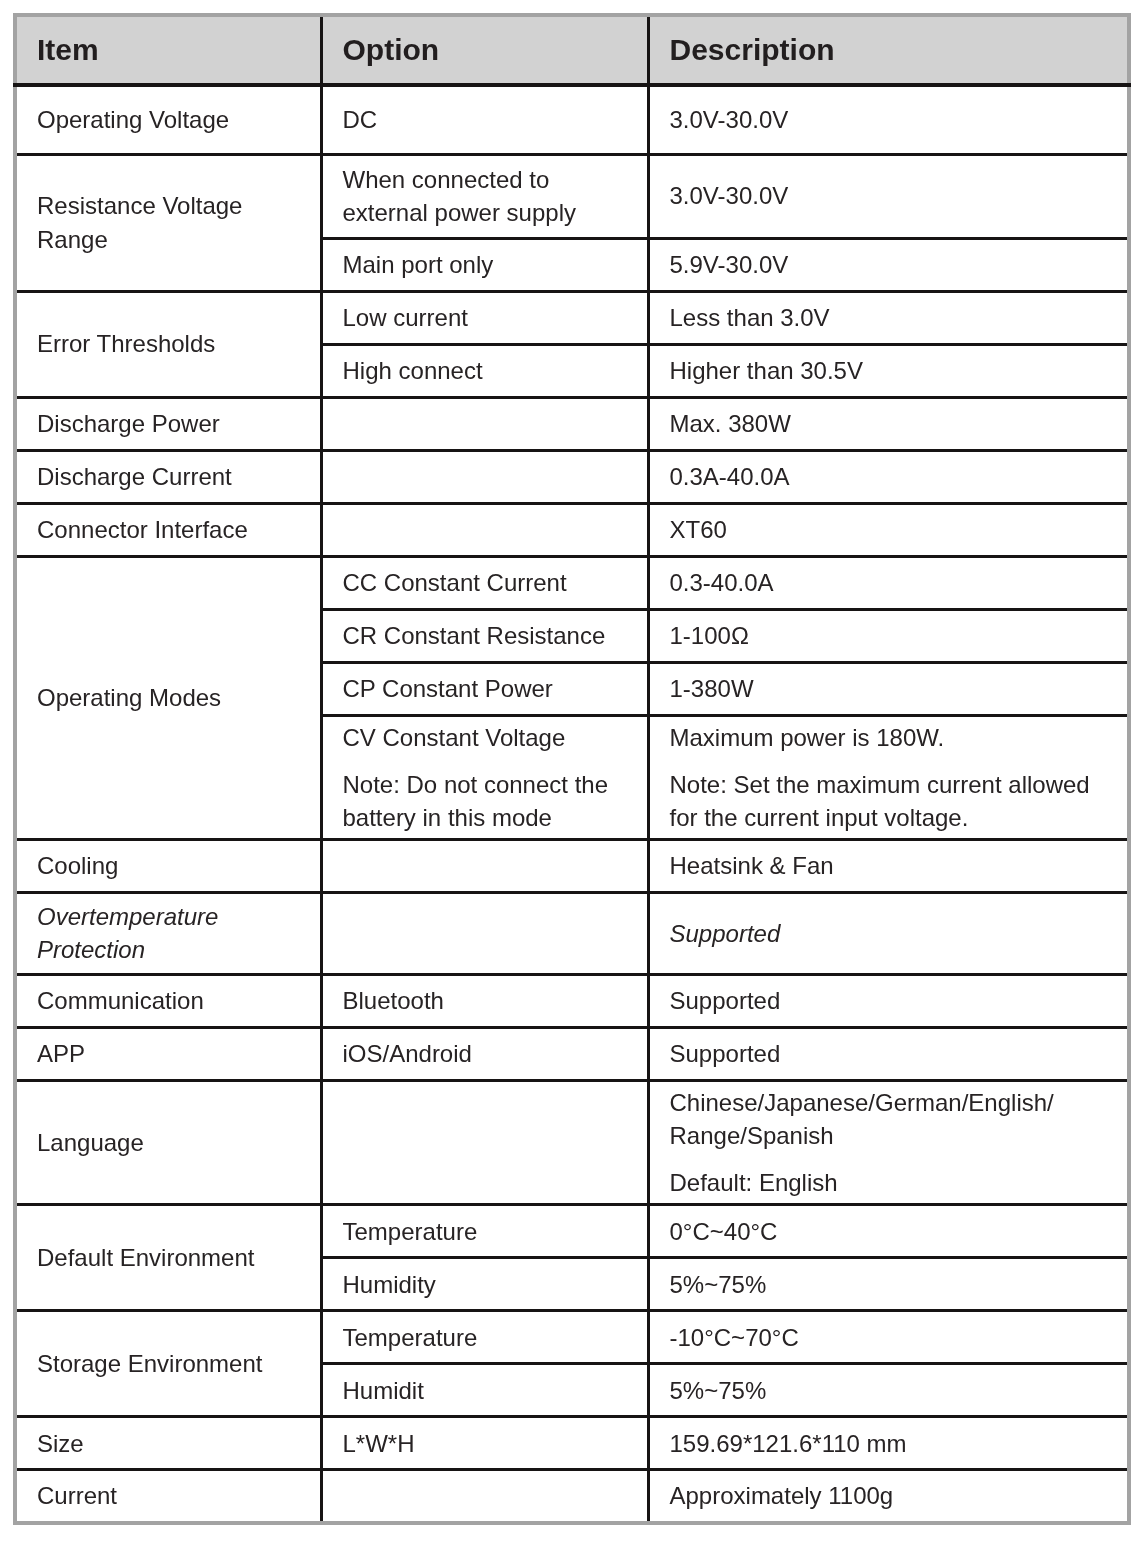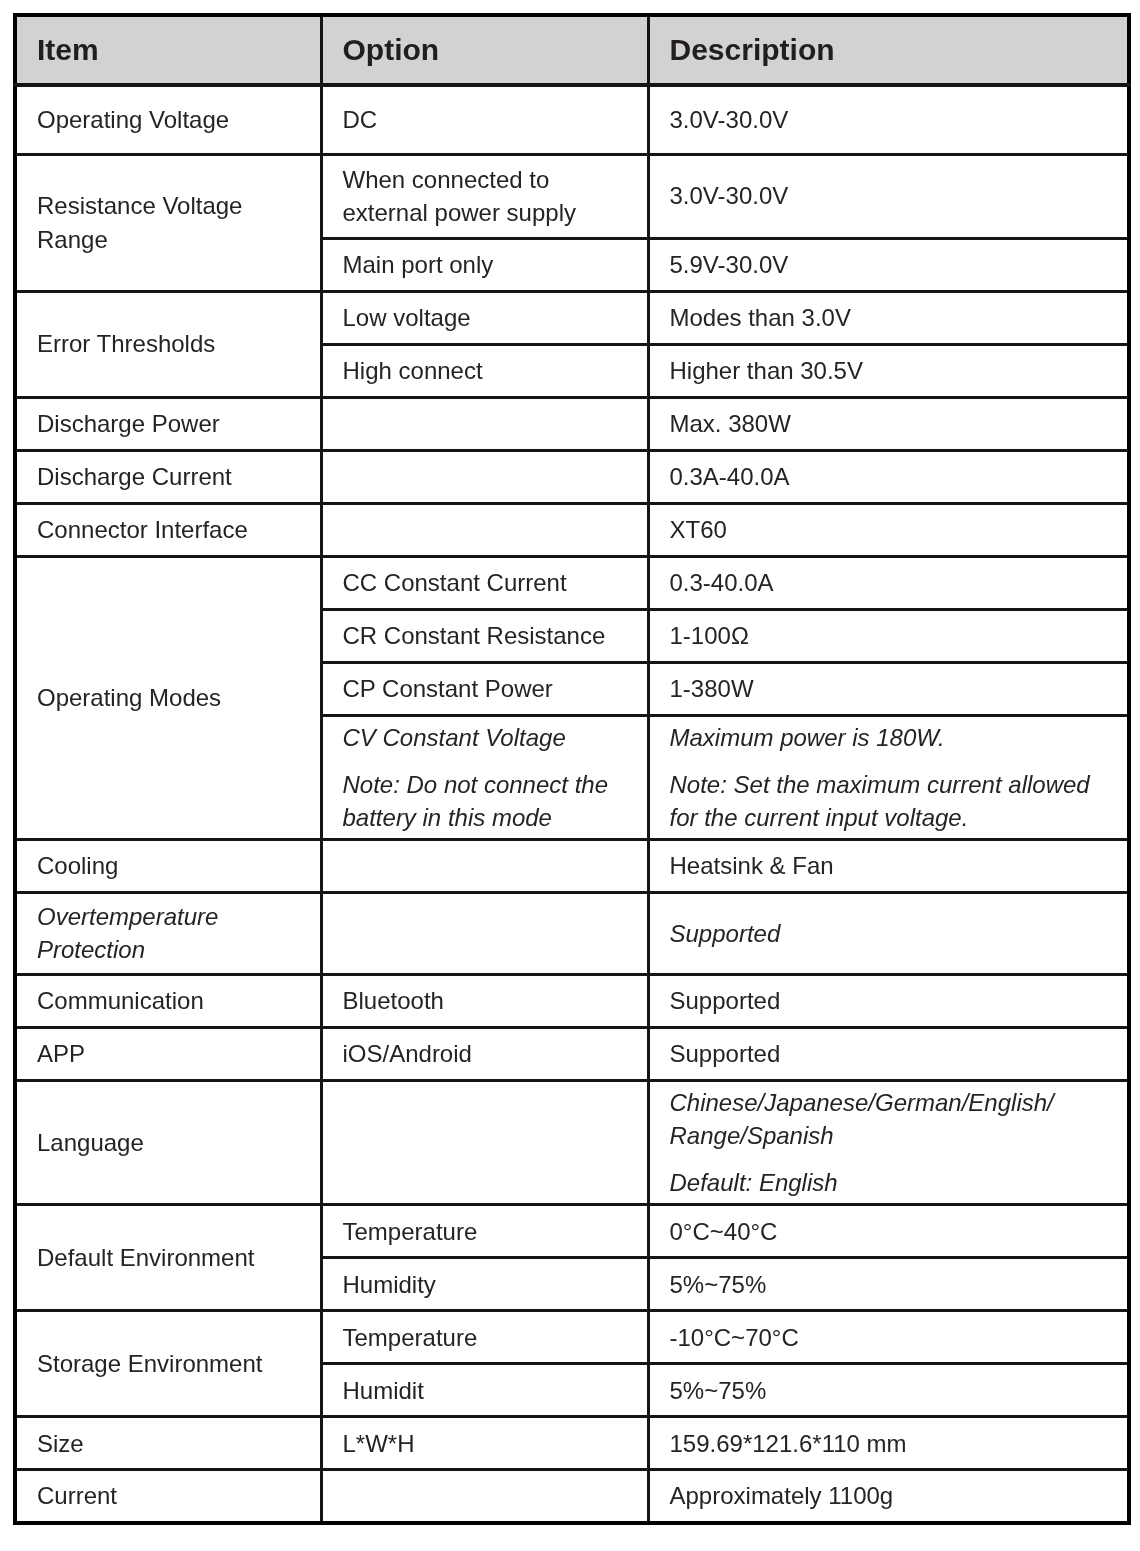--- a/index.html
+++ b/index.html
@@ -14,21 +14,21 @@
   .table-wrap {
     position: absolute;
     left: 13px;
     top: 13px;
     width: 1114px;
   }
   table.spec {
     border-collapse: collapse;
     table-layout: fixed;
     width: 1114px;
-    border: 4px solid #000000;
+    border: 4px solid #a3a3a3;
   }
   table.spec th,
   table.spec td {
     border: 3px solid #171414;
     padding: 4px 10px 4px 20px;
     vertical-align: middle;
     text-align: left;
     font-size: 24px;
     line-height: 1.38;
     overflow: hidden;
@@ -44,21 +44,21 @@
   col.c-option { width: 327px; }
   col.c-desc { width: 481px; }
 
   tr.h70  { height: 70px; }
   tr.h69  { height: 69px; }
   tr.h84  { height: 84px; }
   tr.h53  { height: 53px; }
   tr.h82  { height: 82px; font-style: italic; }
   tr.h123 { height: 123px; }
 
-  .para { margin: 0; font-style: italic; }
+  .para { margin: 0; }
   .para + .para { margin-top: 14px; }
   .note { }
 </style>
 </head>
 <body>
 
 <div class="table-wrap">
   <table class="spec">
     <colgroup>
       <col class="c-item">
@@ -85,22 +85,22 @@
         <td>When connected to external power supply</td>
         <td>3.0V-30.0V</td>
       </tr>
       <tr class="h53">
         <td>Main port only</td>
         <td>5.9V-30.0V</td>
       </tr>
 
       <tr class="h53">
         <td rowspan="2">Error Thresholds</td>
-        <td>Low voltage</td>
-        <td>Modes than 3.0V</td>
+        <td>Low current</td>
+        <td>Less than 3.0V</td>
       </tr>
       <tr class="h53">
         <td>High connect</td>
         <td>Higher than 30.5V</td>
       </tr>
 
       <tr class="h53">
         <td>Discharge Power</td>
         <td></td>
         <td>Max. 380W</td>

